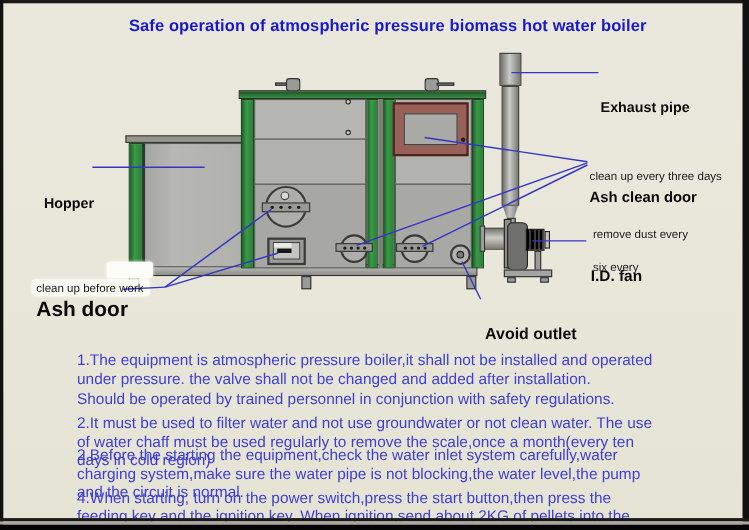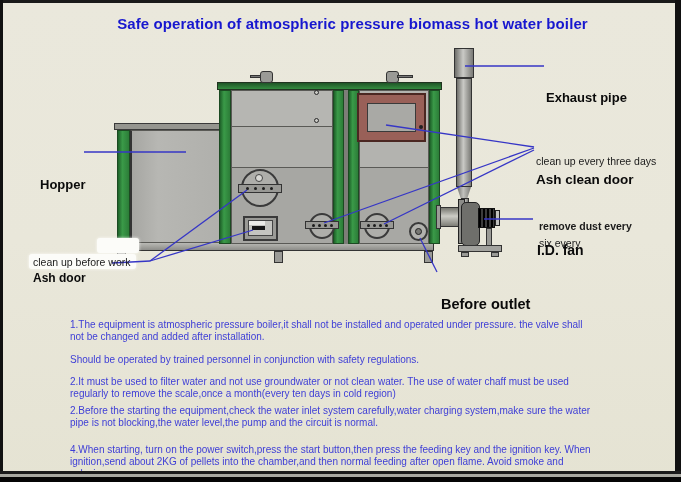--- a/index.html
+++ b/index.html
@@ -10,21 +10,21 @@
   }
   .p{position:absolute;box-sizing:border-box;}
   
   .title{
     left:30px;right:6px;top:15px;text-align:center;
     font-size:15px;font-weight:700;color:#1717cf;letter-spacing:.1px;
   }
   .lbl{color:#0a0a0a;font-weight:700;font-size:13px;white-space:nowrap;margin-top:32px;}
   .lbl-sub{color:#1a1a1a;font-weight:400;font-size:10.5px;white-space:nowrap;}
   .note{
-    color:#3e3ed6;font-size:10px;line-height:1.2;font-weight:400;
+    color:#3e3ed6;font-size:14px;line-height:1.2;font-weight:400;
   }
   
   .green{background:linear-gradient(90deg,#1e6129,#3a9a48 40%,#2c7d38);border:1px solid #1c4a22;}
   .panel{border:1px solid #5a5a56;}
   .cdoor{border:2px solid #3a3a3a;border-radius:50%;background:#aeaeaa;}
   .dbar{background:#989894;border:1px solid #333;}
   .dot{width:3px;height:3px;background:#1d1d1d;border-radius:50%;}
   .boltring{width:5px;height:5px;border:1px solid #2a2a2a;border-radius:50%;background:#c9c9c4;}
   .pipe{background:linear-gradient(90deg,#6e6e6a,#cacac6 45%,#7a7a76);border:1px solid #333;}
   .metal{background:#9a9a96;border:1px solid #333;}
@@ -135,27 +135,27 @@
   <div class="p title">Safe operation of atmospheric pressure biomass hot water boiler</div>
 
   <div class="p lbl" style="left:40px;top:145px;">Hopper</div>
 
   <div class="p lbl" style="left:546px;top:58px;">Exhaust pipe</div>
 
   <div class="p lbl" style="left:536px;top:140px;font-size:13.5px;">Ash clean door</div>
   <div class="p lbl-sub" style="left:536px;top:155px;">clean up every three days</div>
 
   <div class="p lbl" style="left:537px;top:210px;font-size:14px;">I.D. fan</div>
-  <div class="p lbl-sub" style="left:539px;top:220px;font-weight:bold;">remove dust every</div>
+  <div class="p lbl-sub" style="left:539px;top:207px;">remove dust every</div>
   <div class="p lbl-sub" style="left:539px;top:237px;">six every</div>
 
-  <div class="p lbl" style="left:33px;top:239px;font-size:12px;">Ash door</div>
+  <div class="p lbl" style="left:33px;top:239px;font-size:19px;">Ash door</div>
   <div class="p lbl-sub" style="left:33px;top:256px;">clean up before work</div>
 
-  <div class="p lbl" style="left:441px;top:264px;font-size:14.5px;">Before outlet</div>
+  <div class="p lbl" style="left:441px;top:264px;font-size:14.5px;">Avoid outlet</div>
 
   <div class="p note" style="left:70px;top:319px;width:528px;">1.The  equipment is atmospheric pressure boiler,it shall not  be installed and operated under pressure. the valve shall not be changed and added after installation.</div>
   <div class="p note" style="left:70px;top:354px;width:528px;">Should be operated by trained personnel in conjunction with safety regulations.</div>
   <div class="p note" style="left:70px;top:376px;width:524px;">2.It must be used to filter water and not use groundwater or not clean water. The use of water chaff must be used regularly to remove the scale,once a month(every ten days in cold region)</div>
   <div class="p note" style="left:70px;top:405px;width:524px;">2.Before the starting the equipment,check the water inlet system carefully,water charging system,make sure the water pipe is not blocking,the water level,the pump and the circuit is normal.</div>
   <div class="p note" style="left:70px;top:444px;width:526px;">4.When starting, turn on the power switch,press the start button,then press the feeding key and the ignition key. When ignition,send about 2KG of pellets into the chamber,and then normal feeding after open flame. Avoid smoke and exlosion.</div>
 
   <div class="p" style="left:0;top:0;width:681px;height:2.5px;background:#1a1a1a;"></div>
   <div class="p" style="left:0;top:0;width:3px;height:482px;background:#111;"></div>
   <div class="p" style="left:675px;top:0;width:6px;height:482px;background:#111;"></div>

